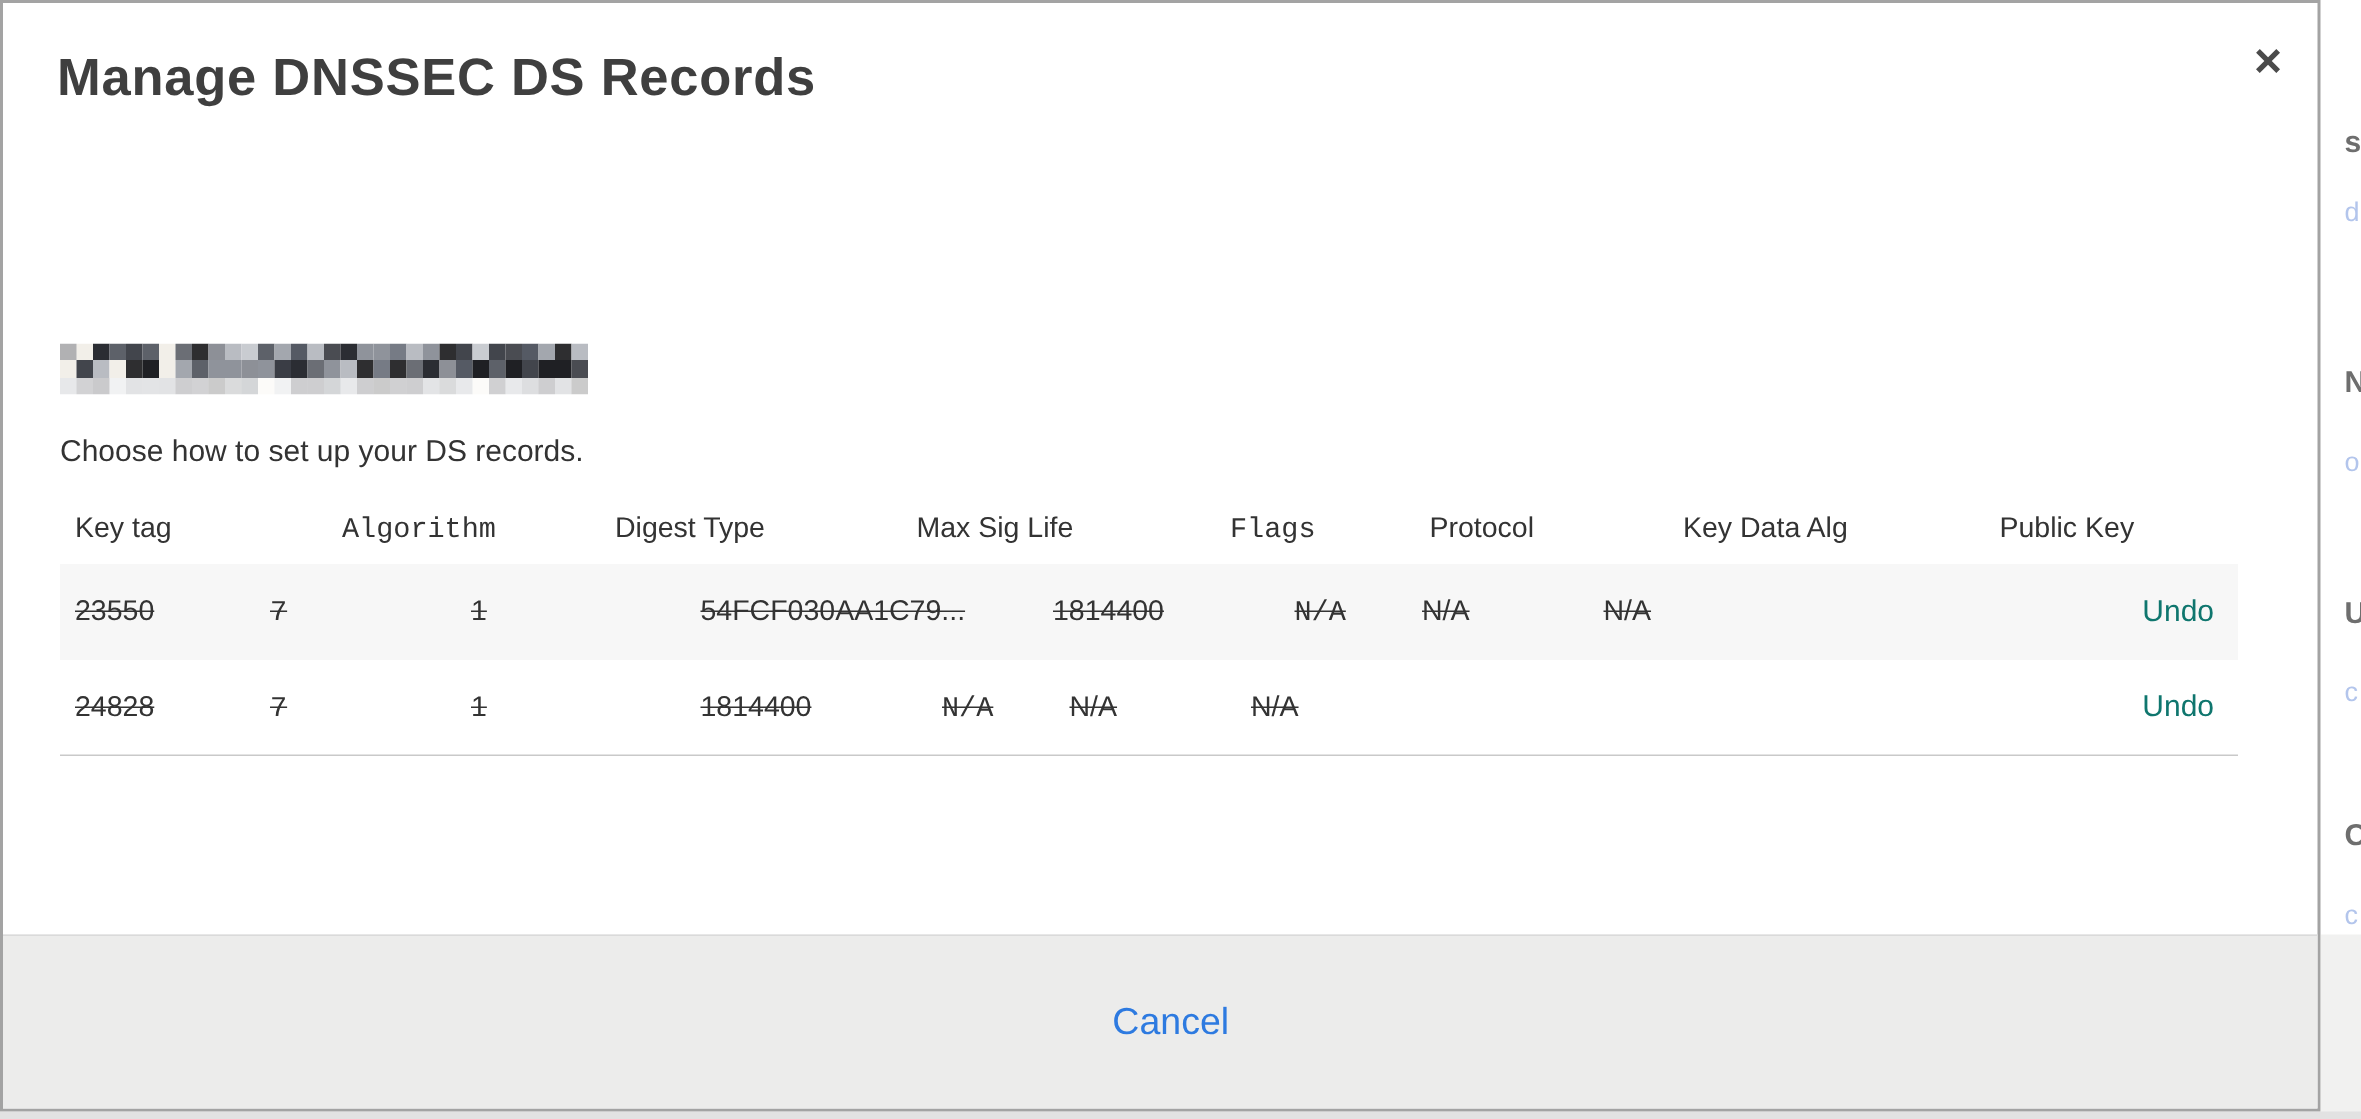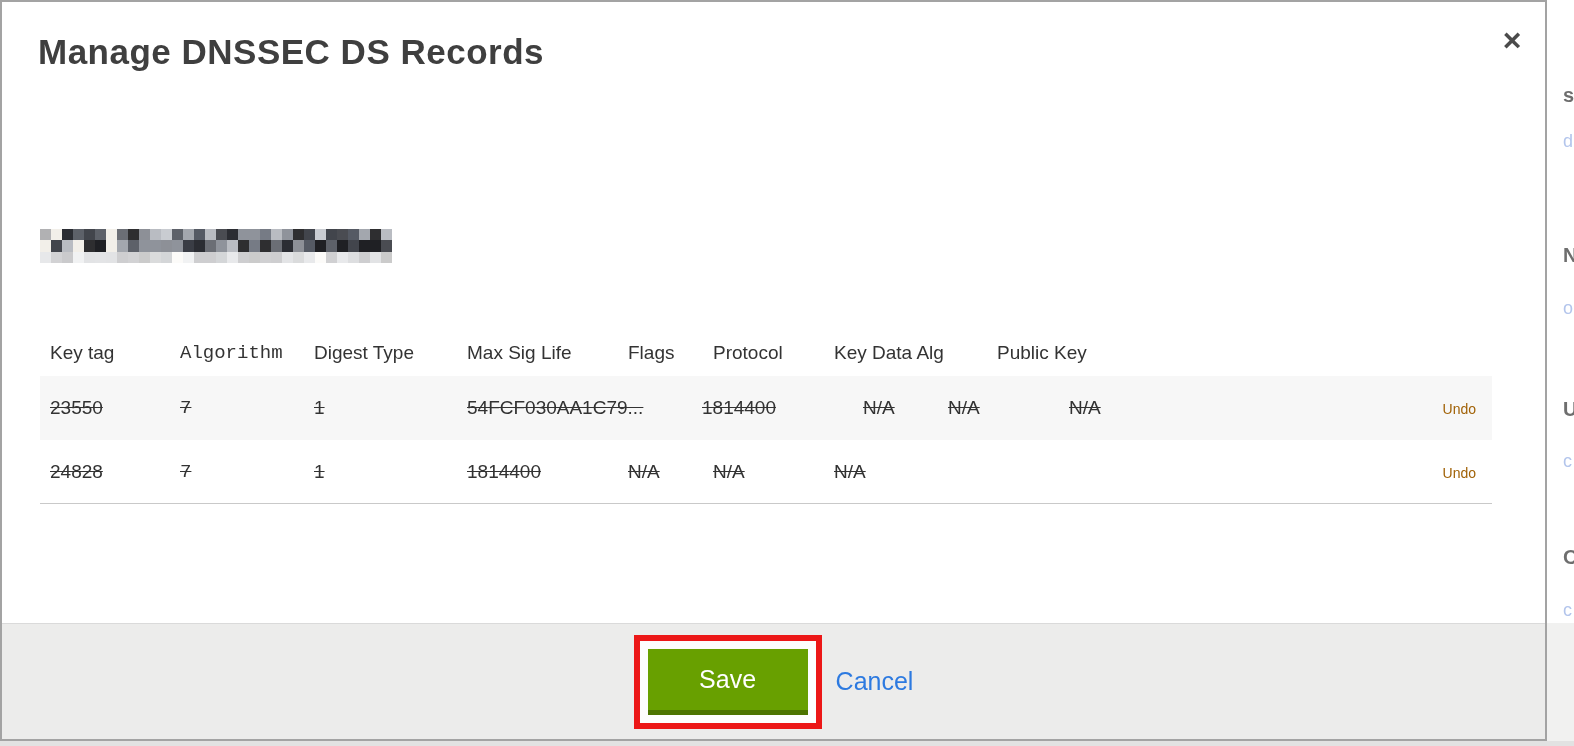--- a/index.html
+++ b/index.html
@@ -47,37 +47,37 @@
   .redacted span { display: block; width: 100%; height: 100%; }
 
   .instruction {
     position: absolute; top: 288px; left: 38px;
     font-size: 20px; color: #333333;
   }
 
   
   .ds-table { position: absolute; top: 328px; left: 38px; width: 1452px; }
   .trow { display: flex; align-items: center; }
-  .trow.header { height: 46px; }
+  .trow.header { height: 46px; gap: 48px; }
   .trow.data { height: 64px; }
   .trow.data.odd { background: #f7f7f7; }
   .trow.data.last { border-bottom: 1px solid #c9c9c9; }
   .tcell { font-size: 19px; color: #333333; padding-left: 10px; overflow: hidden; white-space: nowrap; flex-shrink: 0; }
   .tcell.c0 { width: 130px; }
   .tcell.c1 { width: 134px; font-family: Liberation Mono, monospace; }
   .tcell.c2 { width: 153px; }
   .tcell.c3 { width: 235px; }
   .tcell.c4 { width: 161px; }
-  .tcell.c5 { width: 85px;  }
+  .tcell.c5 { width: 85px; font-family: Liberation Mono, monospace;  }
   .tcell.c6 { width: 121px; }
   .tcell.c7 { width: 163px; }
   .tcell.c8 { width: 150px; }
   .tcell.caction { flex: 1; text-align: right; padding-right: 16px; }
   .struck { text-decoration: line-through; }
-  a.undo-link { color: #a16207; text-decoration: none; font-size: 14px; cursor: pointer; }
+  a.undo-link { color: #0f766e; text-decoration: none; font-size: 20px; cursor: pointer; }
 
   
   .add-ds-btn {
     position: absolute; top: 514px; left: 38px;
     width: 212px; height: 40px;
     background: #ffffff;
     border: 2px solid #669900;
     color: #669900;
     font-size: 19px;
     font-family: "Liberation Sans", sans-serif;
@@ -227,20 +227,21 @@
       <span style="background: rgb(163, 167, 174); opacity: 0.25;"></span>
       <span style="background: rgb(242, 239, 233); opacity: 0.25;"></span>
       <span style="background: rgb(66, 69, 76); opacity: 0.25;"></span>
       <span style="background: rgb(163, 167, 174); opacity: 0.25;"></span>
       <span style="background: rgb(118, 123, 133); opacity: 0.25;"></span>
       <span style="background: rgb(58, 61, 69); opacity: 0.25;"></span>
       <span style="background: rgb(141, 144, 151); opacity: 0.25;"></span>
       <span style="background: rgb(46, 46, 48); opacity: 0.25;"></span>
     </div>
 
+  <div class="instruction">Choose how to set up your DS records.</div>
 
   <div class="ds-table" id="ds-table">
     <div class="trow header" id="table-header">
         <div class="tcell c0">Key tag</div>
         <div class="tcell c1">Algorithm</div>
         <div class="tcell c2">Digest Type</div>
         <div class="tcell c4">Max Sig Life</div>
         <div class="tcell c5">Flags</div>
         <div class="tcell c6">Protocol</div>
         <div class="tcell c7">Key Data Alg</div>
@@ -268,19 +269,16 @@
         <div class="tcell c5 struck">N/A</div>
         <div class="tcell c6 struck">N/A</div>
         <div class="tcell c7 struck">N/A</div>
         <div class="tcell c8"></div>
         <div class="tcell caction"><a class="undo-link">Undo</a></div>
       </div>
     </div>
 
 
   <div class="modal-footer">
-    <div class="highlight-box">
-      <button class="save-btn">Save</button>
-    </div>
     <a class="cancel-link">Cancel</a>
   </div>
 
 </div>
 
 </body></html>

